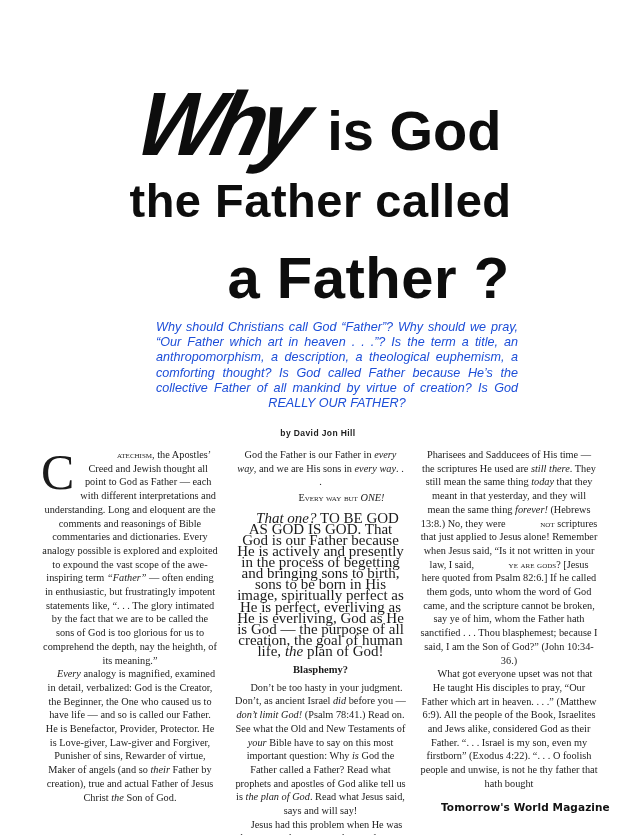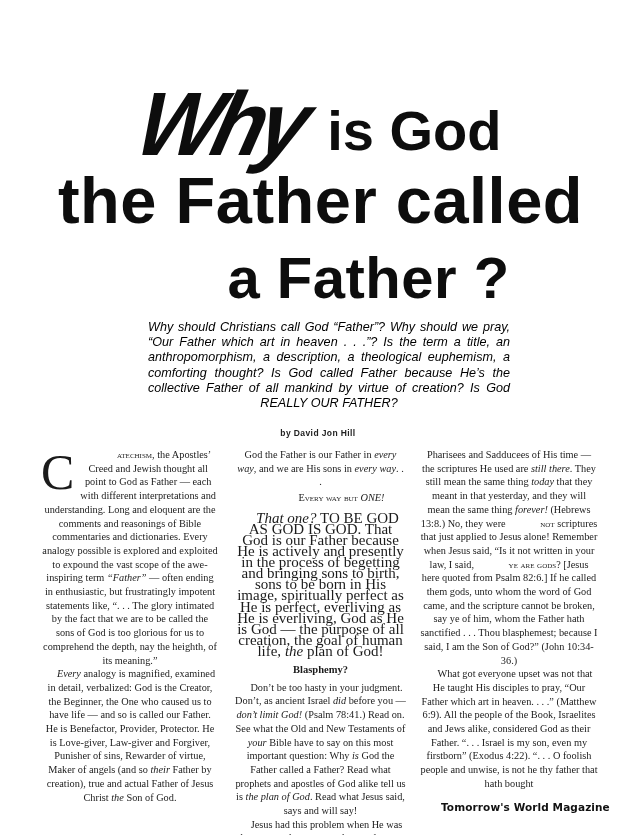--- a/index.html
+++ b/index.html
@@ -7,27 +7,27 @@
   .page { position: absolute; left: 0; top: 0; width: 641px; height: 835px; background: #fff; }
 
   
   .title { position: absolute; left: 0; width: 641px; text-align: center;
            font-family: "Liberation Sans", sans-serif; font-weight: bold; color: #0d0d0d; }
   .title-line1 { top: 80px; height: 90px; }
   .why { display: inline-block; font-family: "Liberation Sans", sans-serif; font-style: italic;
          font-weight: 900; font-size: 86px; letter-spacing: -6px; transform: skewX(-14deg) scaleY(1.05);
          line-height: 86px; vertical-align: bottom; margin-right: 18px; }
   .isgod { display: inline-block; font-size: 56px; line-height: 70px; vertical-align: bottom; margin-left: 6px; }
-  .title-line2 { top: 168px; font-size: 65px; line-height: 66px; letter-spacing: 0.5px; }
+  .title-line2 { top: 168px; font-size: 47px; line-height: 66px; letter-spacing: 0.5px; }
   .title-line3 { top: 245px; font-size: 58px; line-height: 66px; letter-spacing: 0.5px; margin-left: 48px; }
 
   
-  .deck { position: absolute; left: 148px; top: 320px; width: 362px;
+  .deck { position: absolute; left: 156px; top: 320px; width: 362px;
           font-family: "Liberation Sans", sans-serif; font-style: italic; font-size: 12.6px;
-          line-height: 15.2px; text-align: justify; text-align-last: center; color: #000000; }
+          line-height: 15.2px; text-align: justify; text-align-last: center; color: #1d4ed8; }
   .byline { position: absolute; left: 0; width: 636px; top: 428px; text-align: center;
             font-family: "Liberation Sans", sans-serif; font-weight: bold; font-size: 8.5px; letter-spacing: 0.4px; color: #222; }
 
   
   .col { position: absolute; top: 448px; font-family: "Liberation Serif", serif; font-size: 10.3px;
          line-height: 13.7px; text-align: justify; color: #1b1b1b; }
   .col1 { left: 42px; width: 176px; }
   .col2 { left: 235px; width: 171px; }
   .col3 { left: 420px; width: 178px; }
   .col p { margin: 0; text-align: center; }

